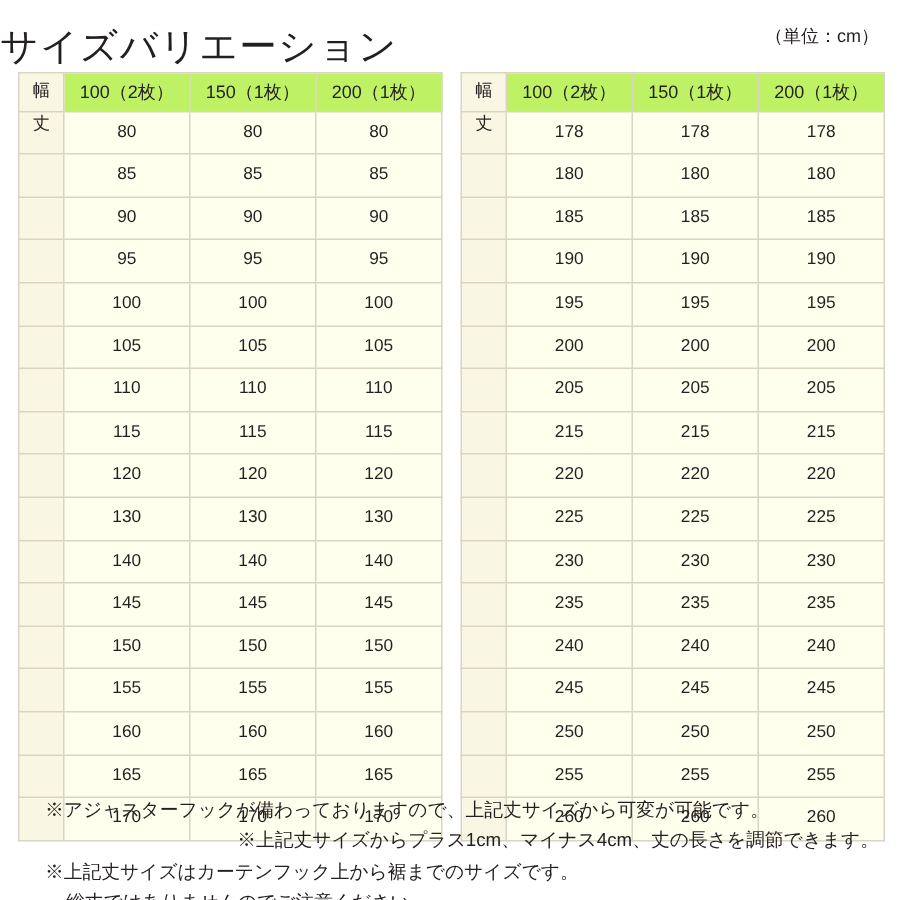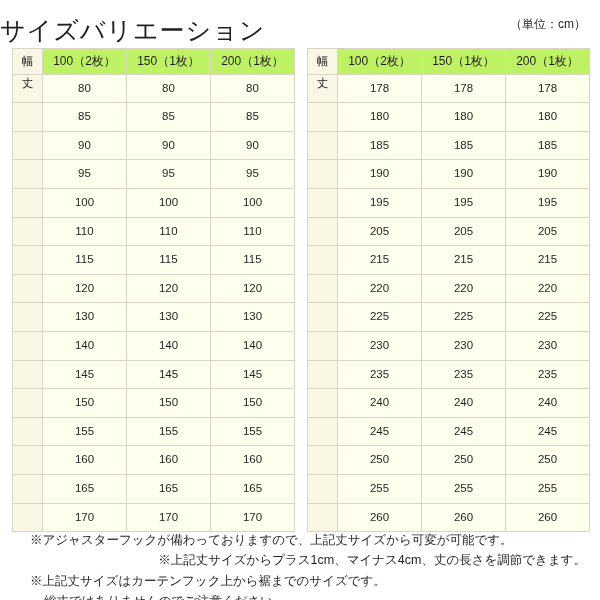--- a/index.html
+++ b/index.html
@@ -164,20 +164,26 @@
           <td class="val">95</td>
         </tr>
         <tr>
           <td class="rowhead blank"></td>
           <td class="val">100</td>
           <td class="val">100</td>
           <td class="val">100</td>
         </tr>
         <tr>
           <td class="rowhead blank"></td>
+          <td class="val">105</td>
+          <td class="val">105</td>
+          <td class="val">105</td>
+        </tr>
+        <tr>
+          <td class="rowhead blank"></td>
           <td class="val">110</td>
           <td class="val">110</td>
           <td class="val">110</td>
         </tr>
         <tr>
           <td class="rowhead blank"></td>
           <td class="val">115</td>
           <td class="val">115</td>
           <td class="val">115</td>
         </tr>
@@ -279,20 +285,26 @@
           <td class="val">190</td>
         </tr>
         <tr>
           <td class="rowhead blank"></td>
           <td class="val">195</td>
           <td class="val">195</td>
           <td class="val">195</td>
         </tr>
         <tr>
           <td class="rowhead blank"></td>
+          <td class="val">200</td>
+          <td class="val">200</td>
+          <td class="val">200</td>
+        </tr>
+        <tr>
+          <td class="rowhead blank"></td>
           <td class="val">205</td>
           <td class="val">205</td>
           <td class="val">205</td>
         </tr>
         <tr>
           <td class="rowhead blank"></td>
           <td class="val">215</td>
           <td class="val">215</td>
           <td class="val">215</td>
         </tr>

